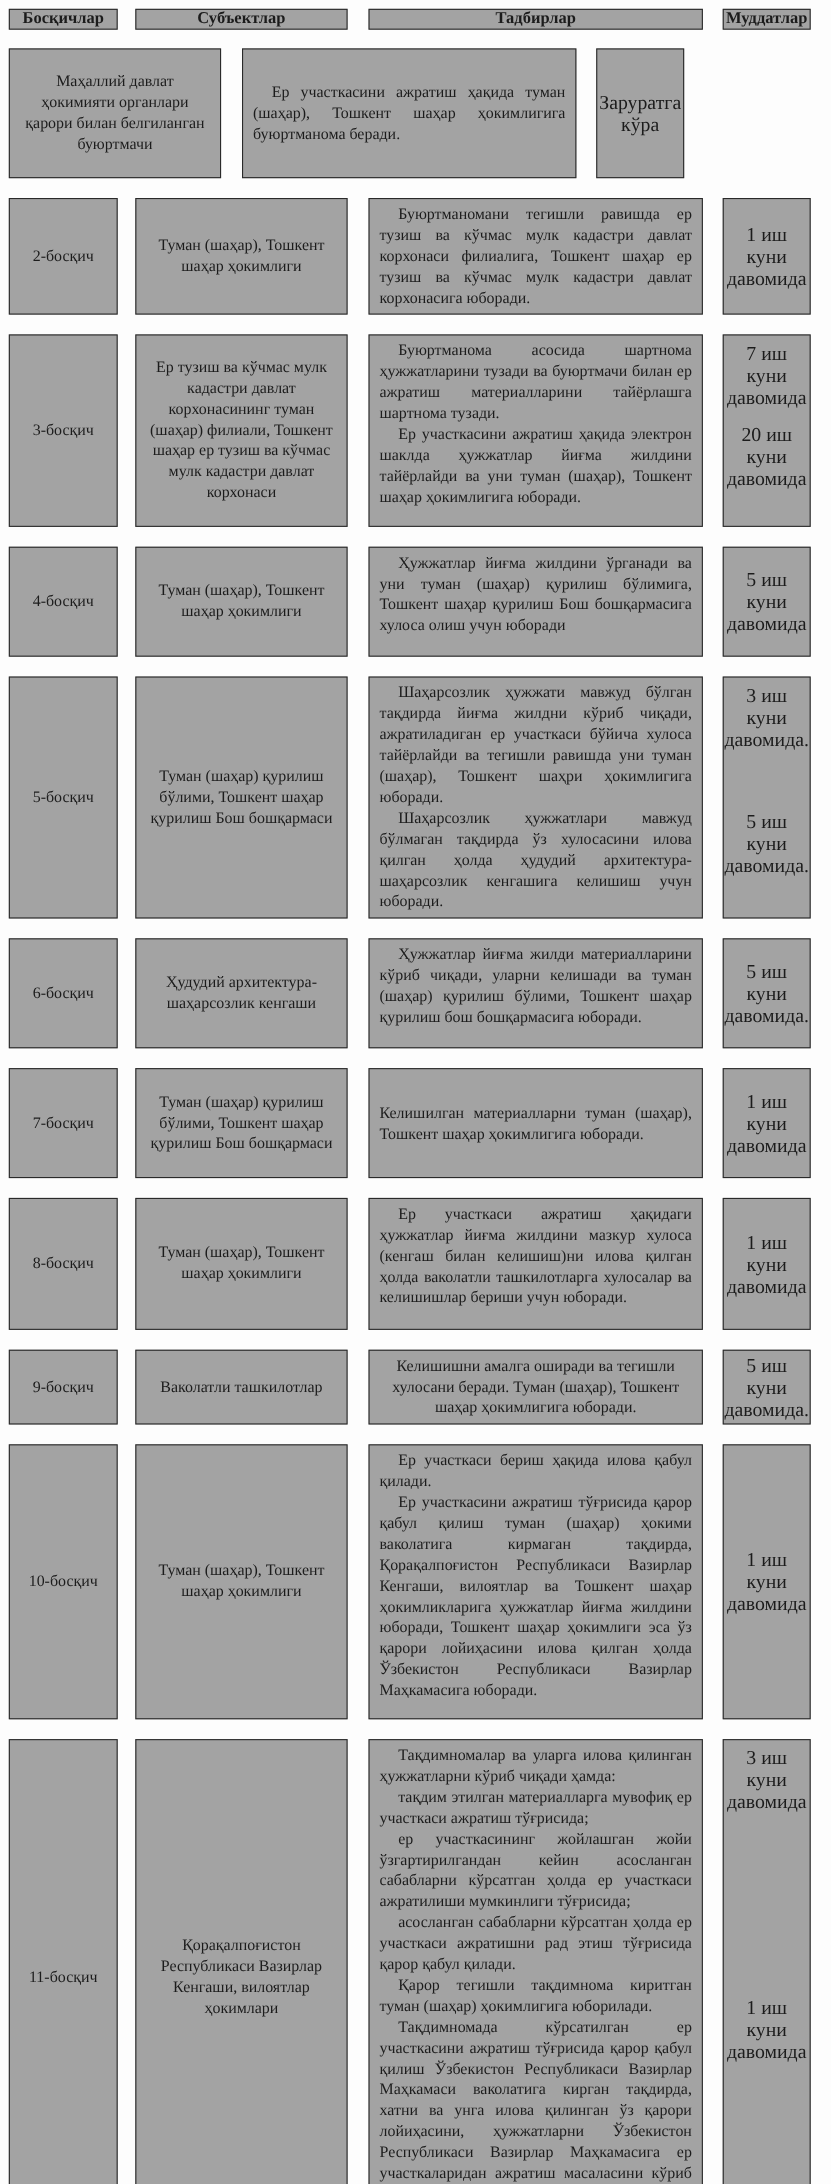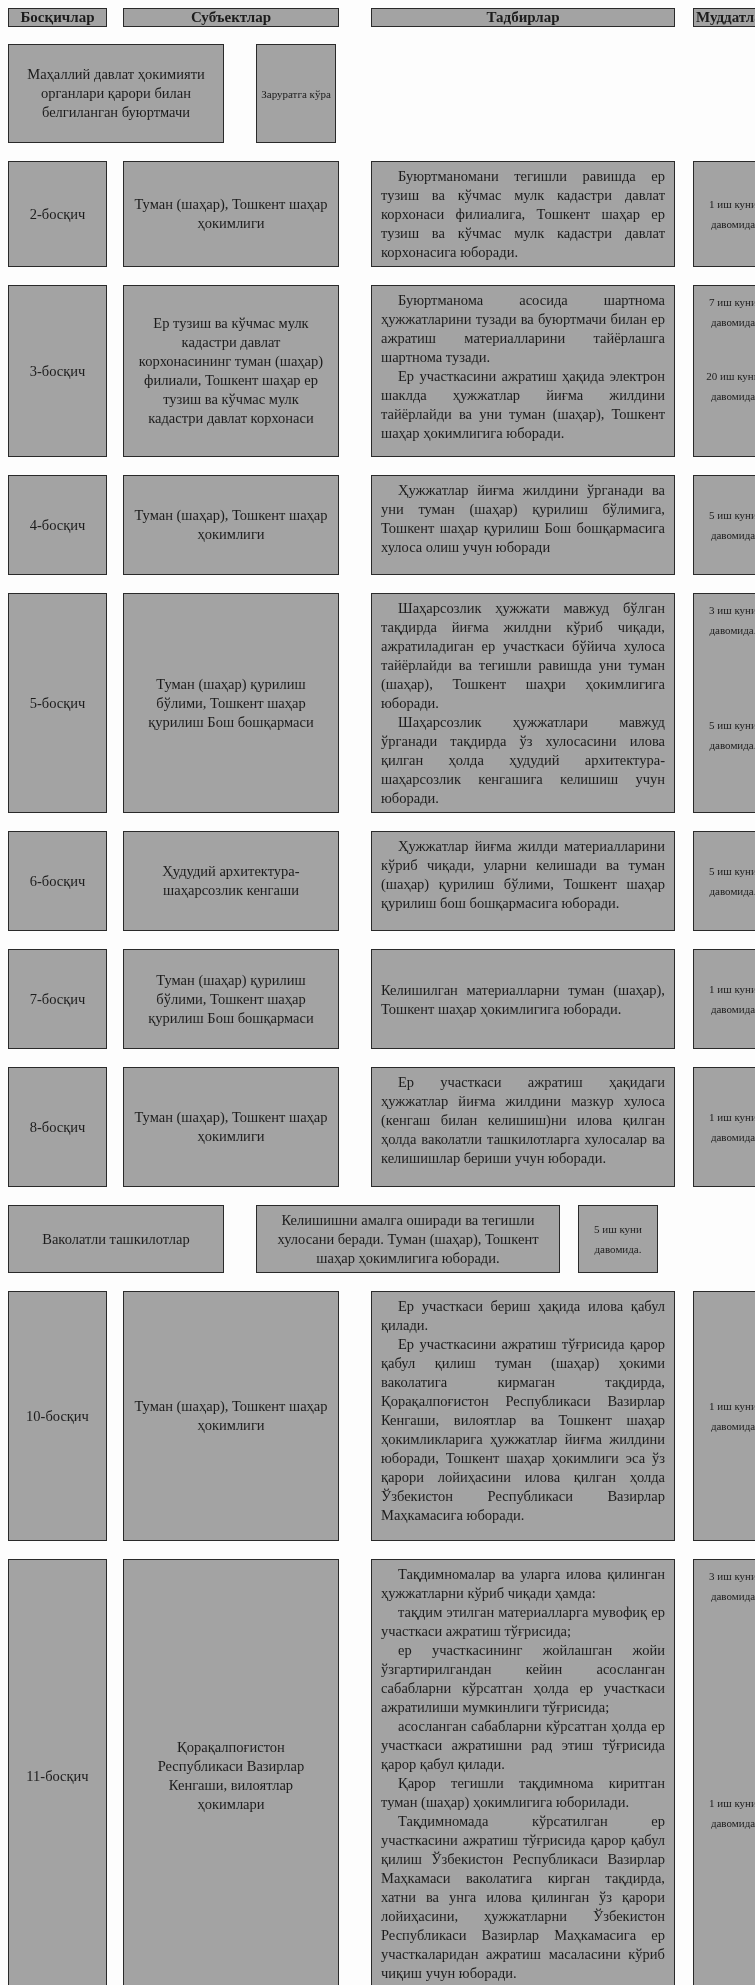--- a/index.html
+++ b/index.html
@@ -19,21 +19,21 @@
     align-items: stretch;
     margin-bottom: 18px;
   }
   .trow.header-row { margin-bottom: 17px; }
   .cell {
     border: 1px solid #2a2a2a;
     background: #a3a3a3;
   }
   
   .col-stage    { width: 99px;  margin-right: 16px; flex: none; }
-  .col-subject  { width: 216px; margin-right: 32px; flex: none; }
+  .col-subject  { width: 193px; margin-right: 19px; flex: none; }
   .col-actions  { width: 304px; margin-right: 18px; flex: none; }
   .col-duration { width: 80px;  flex: none; }
 
   
   .header-cell {
     min-height: 37px;
     display: flex; align-items: center; justify-content: center;
     font-weight: 700;
     font-size: 15px;
     text-align: center;
@@ -57,21 +57,21 @@
     font-size: 14.5px;
     line-height: 19px;
     text-align: justify;
     padding: 5px 9px 4px 9px;
   }
   .actions-cell p { margin: 0; text-indent: 17px; }
   .durations-cell {
     display: flex; flex-direction: column;
     align-items: center; justify-content: center;
     text-align: center;
-    font-size: 11px;
+    font-size: 18px;
     line-height: 20px;
     padding: 3px 4px;
   }
 
   
   .row-1  { min-height: 83px; }
   .row-2  { min-height: 100px; }
   .row-3  { min-height: 172px; }
   .row-4  { min-height: 100px; }
   .row-5  { min-height: 207px; }
@@ -109,20 +109,23 @@
 <div class="page">
   <div class="trow header-row">
     <div class="cell header-cell col-stage">Босқичлар</div>
     <div class="cell header-cell col-subject">Субъектлар</div>
     <div class="cell header-cell col-actions">Тадбирлар</div>
     <div class="cell header-cell col-duration">Муддатлар</div>
   </div>
   <div>
       <div class="trow row-1">
         <div class="cell subject-cell col-subject">Маҳаллий давлат ҳокимияти органлари қарори билан белгиланган буюртмачи</div>
+        <div class="cell actions-cell col-actions">
+          <p class="action-par">Ер участкасини ажратиш ҳақида туман (шаҳар), Тошкент шаҳар ҳокимлигига буюртманома беради.</p>
+        </div>
         <div class="cell durations-cell col-duration">
           <div class="duration duration-1">Заруратга кўра</div>
         </div>
       </div>
       <div class="trow row-2">
         <div class="cell stage-cell col-stage">2-босқич</div>
         <div class="cell subject-cell col-subject">Туман (шаҳар), Тошкент шаҳар ҳокимлиги</div>
         <div class="cell actions-cell col-actions">
           <p class="action-par">Буюртманомани тегишли равишда ер тузиш ва кўчмас мулк кадастри давлат корхонаси филиалига, Тошкент шаҳар ер тузиш ва кўчмас мулк кадастри давлат корхонасига юборади.</p>
         </div>
@@ -150,21 +153,21 @@
         </div>
         <div class="cell durations-cell col-duration">
           <div class="duration duration-1">5 иш куни давомида</div>
         </div>
       </div>
       <div class="trow row-5">
         <div class="cell stage-cell col-stage">5-босқич</div>
         <div class="cell subject-cell col-subject">Туман (шаҳар) қурилиш бўлими, Тошкент шаҳар қурилиш Бош бошқармаси</div>
         <div class="cell actions-cell col-actions">
           <p class="action-par">Шаҳарсозлик ҳужжати мавжуд бўлган тақдирда йиғма жилдни кўриб чиқади, ажратиладиган ер участкаси бўйича хулоса тайёрлайди ва тегишли равишда уни туман (шаҳар), Тошкент шаҳри ҳокимлигига юборади.</p>
-          <p class="action-par">Шаҳарсозлик ҳужжатлари мавжуд ўрганади тақдирда ўз хулосасини илова қилган ҳолда ҳудудий архитектура-шаҳарсозлик кенгашига келишиш учун юборади.</p>
+          <p class="action-par">Шаҳарсозлик ҳужжатлари мавжуд бўлмаган тақдирда ўз хулосасини илова қилган ҳолда ҳудудий архитектура-шаҳарсозлик кенгашига келишиш учун юборади.</p>
         </div>
         <div class="cell durations-cell col-duration">
           <div class="duration duration-1">3 иш куни давомида.</div>
           <div class="duration duration-2">5 иш куни давомида.</div>
         </div>
       </div>
       <div class="trow row-6">
         <div class="cell stage-cell col-stage">6-босқич</div>
         <div class="cell subject-cell col-subject">Ҳудудий архитектура-шаҳарсозлик кенгаши</div>
         <div class="cell actions-cell col-actions">
@@ -188,20 +191,21 @@
         <div class="cell stage-cell col-stage">8-босқич</div>
         <div class="cell subject-cell col-subject">Туман (шаҳар), Тошкент шаҳар ҳокимлиги</div>
         <div class="cell actions-cell col-actions">
           <p class="action-par">Ер участкаси ажратиш ҳақидаги ҳужжатлар йиғма жилдини мазкур хулоса (кенгаш билан келишиш)ни илова қилган ҳолда ваколатли ташкилотларга хулосалар ва келишишлар бериши учун юборади.</p>
         </div>
         <div class="cell durations-cell col-duration">
           <div class="duration duration-1">1 иш куни давомида</div>
         </div>
       </div>
       <div class="trow row-9">
+        <div class="cell stage-cell col-stage">9-босқич</div>
         <div class="cell subject-cell col-subject">Ваколатли ташкилотлар</div>
         <div class="cell actions-cell col-actions">
           <p class="action-par">Келишишни амалга оширади ва тегишли хулосани беради. Туман (шаҳар), Тошкент шаҳар ҳокимлигига юборади.</p>
         </div>
         <div class="cell durations-cell col-duration">
           <div class="duration duration-1">5 иш куни давомида.</div>
         </div>
       </div>
       <div class="trow row-10">
         <div class="cell stage-cell col-stage">10-босқич</div>

